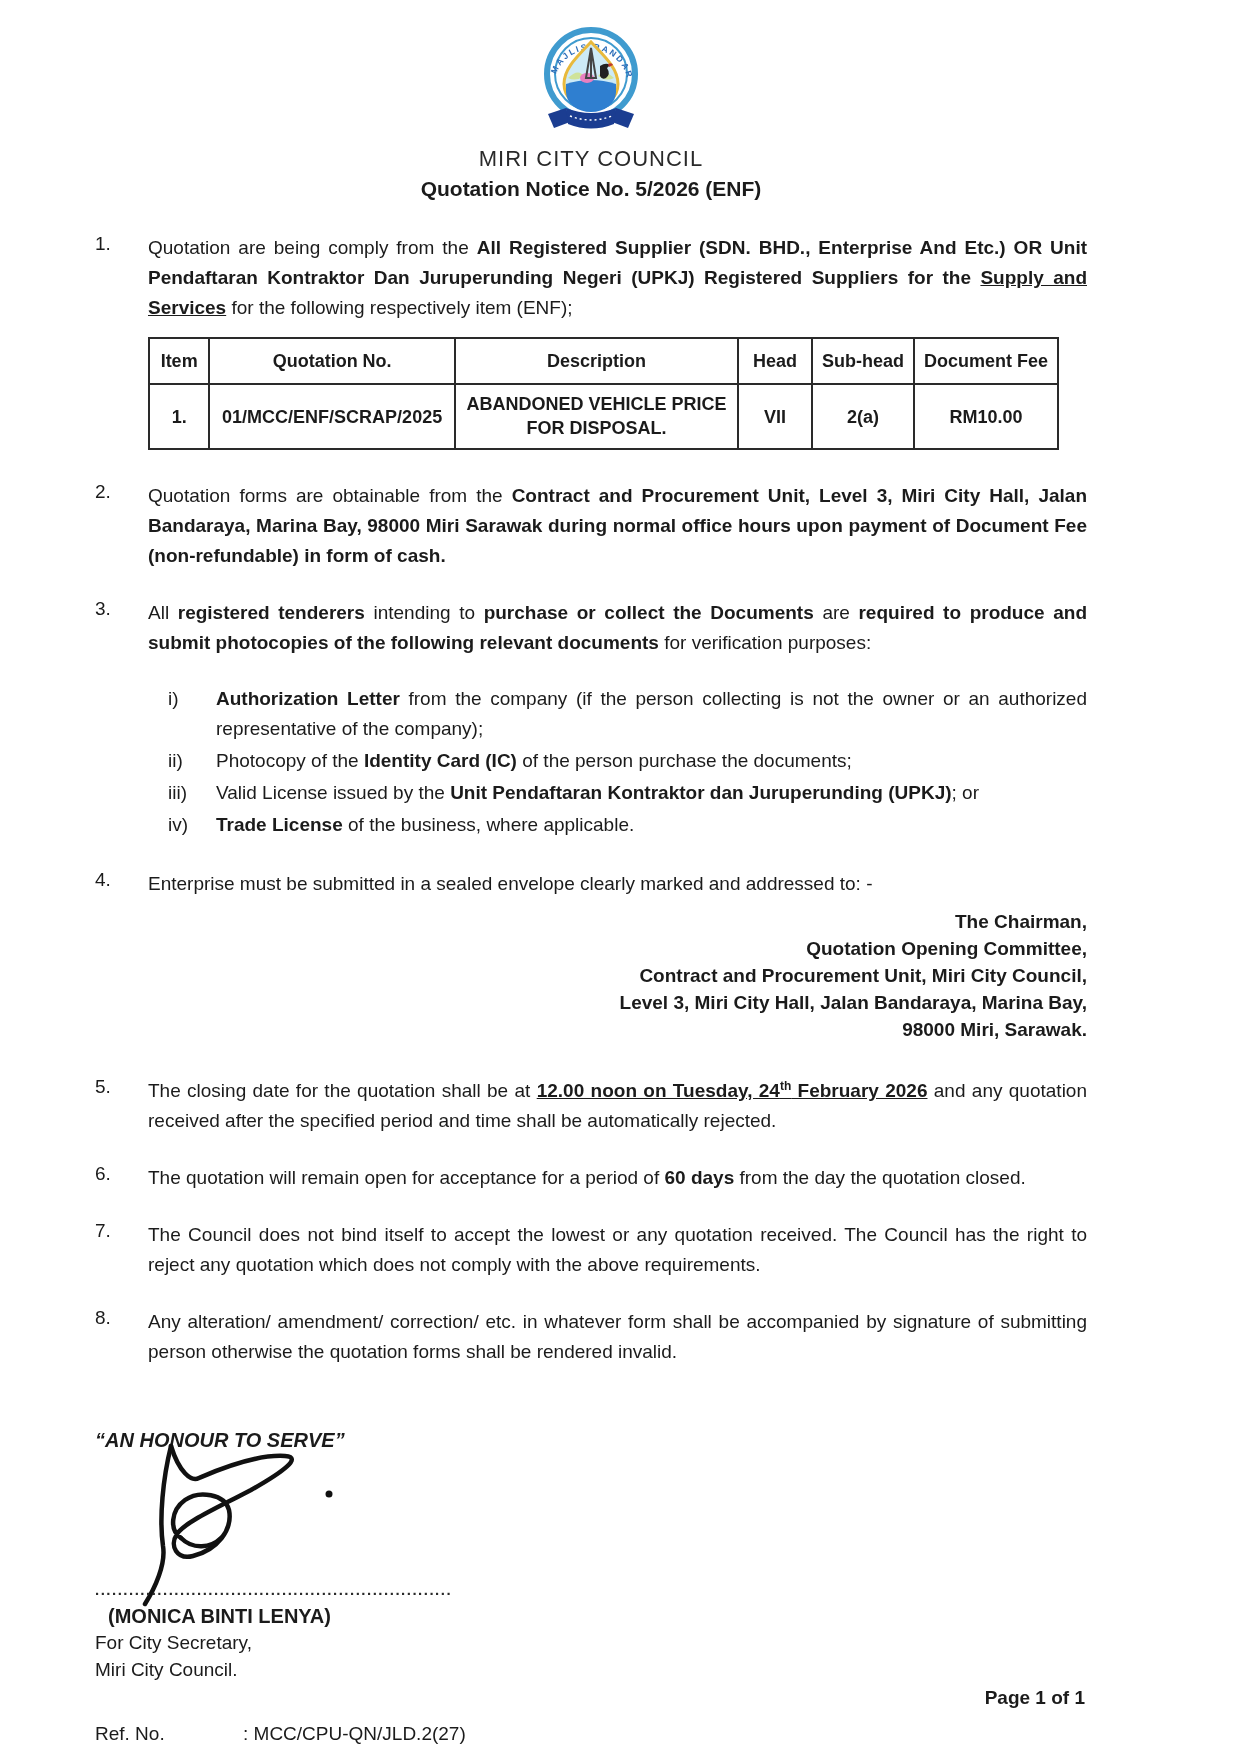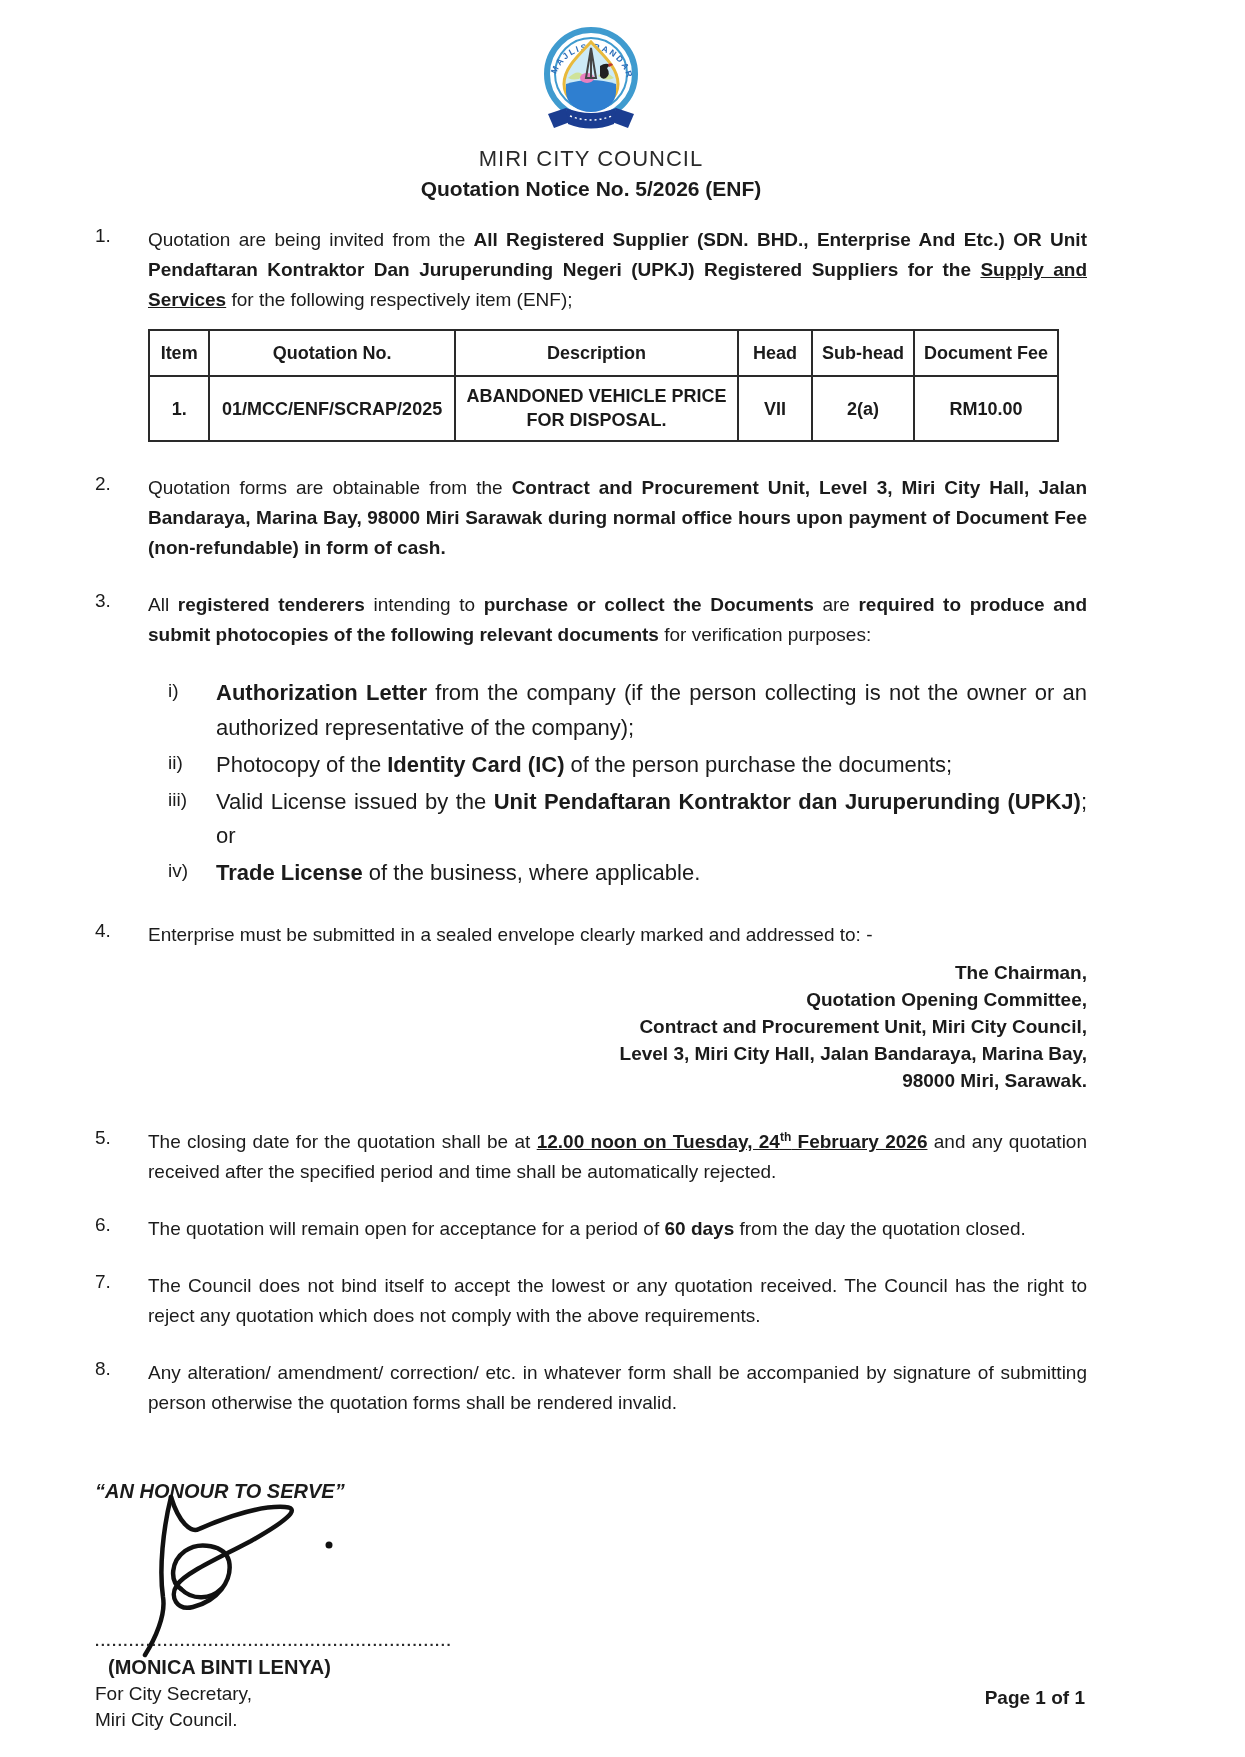--- a/index.html
+++ b/index.html
@@ -23,21 +23,21 @@
   .org-name {
     font-size: 22px;
     letter-spacing: 1px;
     color: #2a2a2a;
     margin-top: 4px;
   }
   .notice-title {
     font-size: 21px;
     font-weight: 700;
     margin-top: 5px;
-    margin-bottom: 24px;
+    margin-bottom: 32px;
   }
   
   .clause { display: flex; margin-bottom: 27px; }
   .clause-num {
     flex: 0 0 53px;
     font-size: 19px;
   }
   .clause-body {
     flex: 1;
     font-size: 19px;
@@ -67,21 +67,21 @@
   .col-qno { width: 26.5%; }
   .col-desc { width: 30.5%; }
   .col-head { width: 8%; }
   .col-sub { width: 11%; }
   .col-fee { width: 15.5%; border-radius: 22px; }
   .desc-cell { text-align: justify; padding: 4px 10px; line-height: 1.3; }
   
   .sublist { margin-top: 26px; }
   .subitem { display: flex; margin-bottom: 2px; }
   .subitem-label { flex: 0 0 48px; margin-left: 20px; font-size: 19px; line-height: 1.58; }
-  .subitem-body { flex: 1; font-size: 22px; line-height: 1.58; text-align: justify; }
+  .subitem-body { flex: 1; font-size: 19px; line-height: 1.58; text-align: justify; }
   
   .address-block {
     text-align: right;
     font-weight: 700;
     font-size: 19px;
     line-height: 1.42;
     margin: 6px 0 32px 0;
   }
   
   .motto-block { margin-top: 62px; font-size: 20px; }
@@ -148,21 +148,21 @@
           <path d="M40,90 Q61,98 82,90" stroke="#ffffff" stroke-width="1.5" fill="none" stroke-dasharray="2,3"></path>
         </svg>
       </div>
       <div class="org-name">MIRI CITY COUNCIL</div>
       <div class="notice-title">Quotation Notice No. 5/2026 (ENF)</div>
     </div>
 
     <div class="clause">
       <div class="clause-num">1.</div>
       <div class="clause-body">
-        <span>Quotation are being invited from the </span><b>All Registered Supplier (SDN. BHD., Enterprise And Etc.) OR Unit Pendaftaran Kontraktor Dan Juruperunding Negeri (UPKJ) Registered Suppliers for the </b><b class="u">Supply and Services</b><span> for the following respectively item (ENF);</span>
+        <span>Quotation are being comply from the </span><b>All Registered Supplier (SDN. BHD., Enterprise And Etc.) OR Unit Pendaftaran Kontraktor Dan Juruperunding Negeri (UPKJ) Registered Suppliers for the </b><b class="u">Supply and Services</b><span> for the following respectively item (ENF);</span>
 
         
         <table class="qtable">
           <tbody>
               <tr>
             <th class="col-item">Item</th>
             <th class="col-qno">Quotation No.</th>
             <th class="col-desc">Description</th>
             <th class="col-head">Head</th>
             <th class="col-sub">Sub-head</th>

